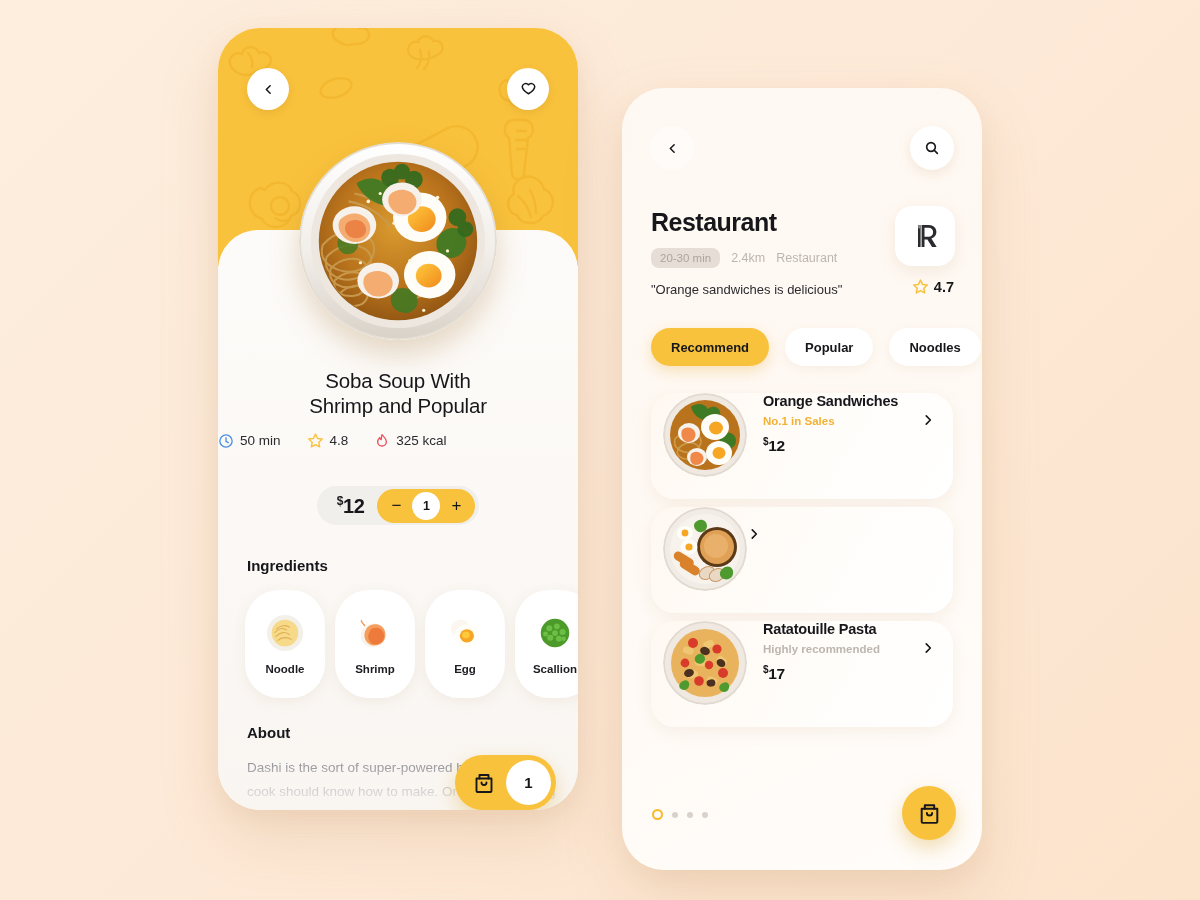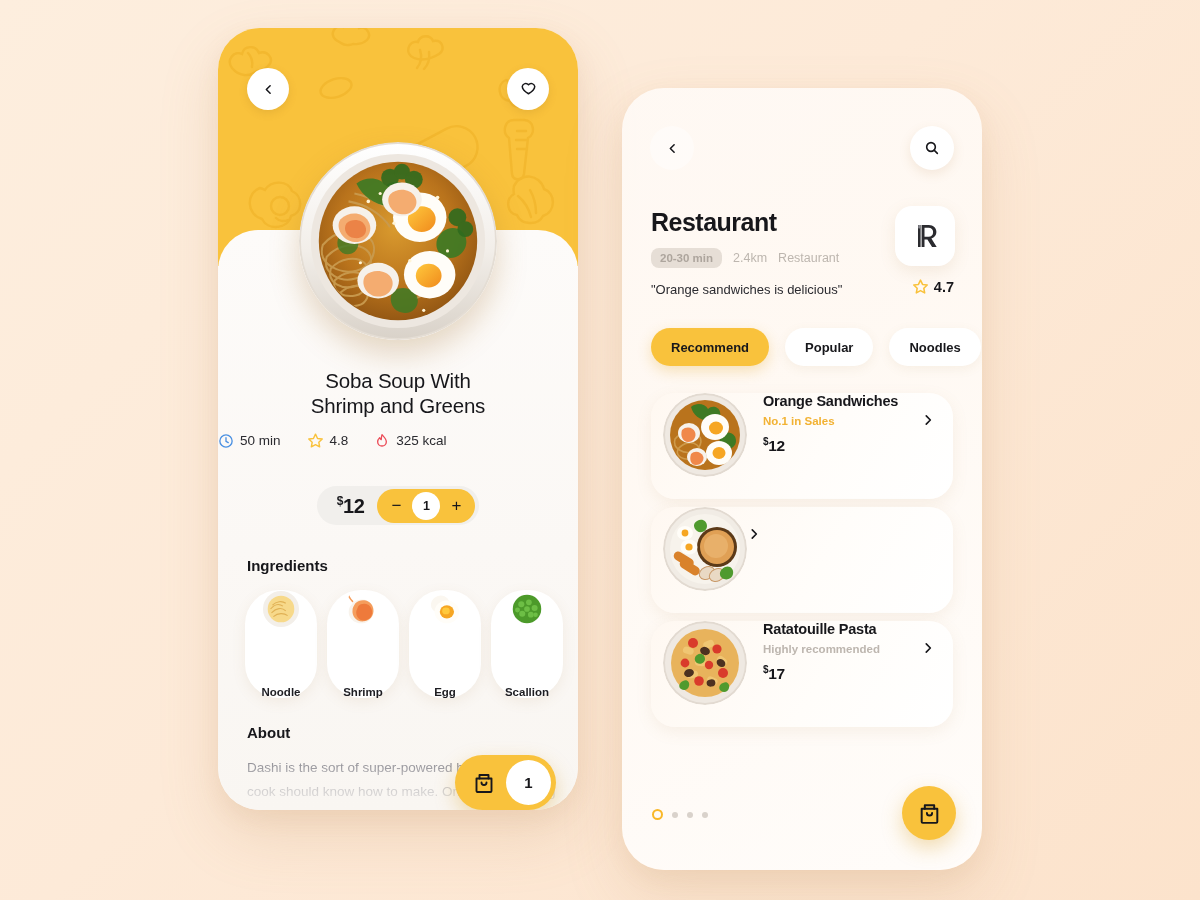--- a/index.html
+++ b/index.html
@@ -92,24 +92,24 @@
   .section-h {
     position: absolute; font-size: 15px; font-weight: 700; color: #17171B; z-index: 6;
   }
   .sec-ingredients { left: 29px; top: 529px; }
   .sec-about { left: 29px; top: 696px; }
 
   .ing-row {
     position: absolute; left: 27px; top: 562px; display: flex; gap: 10px; z-index: 6;
   }
   .ing-card {
-    width: 72px; height: 108px; border-radius: 34px; background: #fff;
+    width: 80px; height: 108px; border-radius: 34px; background: #fff;
     box-shadow: 0 4px 14px rgba(170,130,80,.10);
     display: flex; flex-direction: column; align-items: center;
-    justify-content: space-between; gap: 11px;
+    justify-content: center; gap: 11px;
   }
   .ing-img { width: 38px; height: 38px; border-radius: 50%; }
   .ing-label { font-size: 11.5px; font-weight: 600; color: #1D1D22; }
 
   .about-text {
     position: absolute; left: 29px; right: 22px; top: 728px; z-index: 5;
     font-size: 13.5px; line-height: 24px; color: #6E6E78;
     -webkit-mask-image: linear-gradient(180deg, rgba(0,0,0,.85) 0%, rgba(0,0,0,.30) 45%, rgba(0,0,0,0) 82%);
     mask-image: linear-gradient(180deg, rgba(0,0,0,.85) 0%, rgba(0,0,0,.30) 45%, rgba(0,0,0,0) 82%);
   }
@@ -140,21 +140,21 @@
     display: flex; align-items: center; justify-content: center;
   }
   .r-icon-btn.back { left: 0; background: rgba(255,255,255,.42); }
   .r-icon-btn.search { right: 0; background: #fff; box-shadow: 0 4px 12px rgba(180,130,70,.14); }
 
   .r-title { position: absolute; left: 29px; top: 120px;
              font-size: 25px; font-weight: 700; color: #17171B; letter-spacing: -.5px; }
 
   .r-meta { position: absolute; left: 29px; top: 160px; display: flex; align-items: center; gap: 11px; }
   .meta-badge { background: #E6DED6; color: #ADA59D; border-radius: 8px;
-                padding: 4px 9px; font-size: 11.5px; font-weight: 700; }
+                padding: 4px 9px; font-size: 11.5px; font-weight: 400; }
   .meta-text { font-size: 12.5px; color: #BDB6AF; font-weight: 500; }
 
   .r-quote { position: absolute; left: 29px; top: 194px;
              font-size: 13px; color: #2B2B30; font-weight: 500; }
 
   .r-logo {
     position: absolute; right: 27px; top: 118px; width: 60px; height: 60px;
     border-radius: 17px; background: #fff;
     display: flex; align-items: center; justify-content: center;
     box-shadow: 0 5px 16px rgba(170,130,80,.13);
@@ -330,21 +330,21 @@
             <circle cx="62" cy="122" r="1.6"></circle>
               <circle cx="126" cy="170" r="1.6"></circle>
           </g>
         </g>
         <circle cx="100" cy="100" r="99" fill="none" stroke="#E4DDD4" stroke-width="2"></circle>
       </svg>
     </div>
 
     <div class="dish-title">
       <div>Soba Soup With</div>
-      <div>Shrimp and Greens</div>
+      <div>Shrimp and Popular</div>
     </div>
 
     <div class="stats">
       <div class="stat">
         <svg width="16" height="16" viewBox="0 0 24 24" fill="none" stroke="#4A90E2" stroke-width="2" stroke-linecap="round">
           <circle cx="12" cy="12" r="9.2"></circle>
             <path d="M12 7v5.4l3.4 2"></path>
         </svg>
         <span>50 min</span>
       </div>

